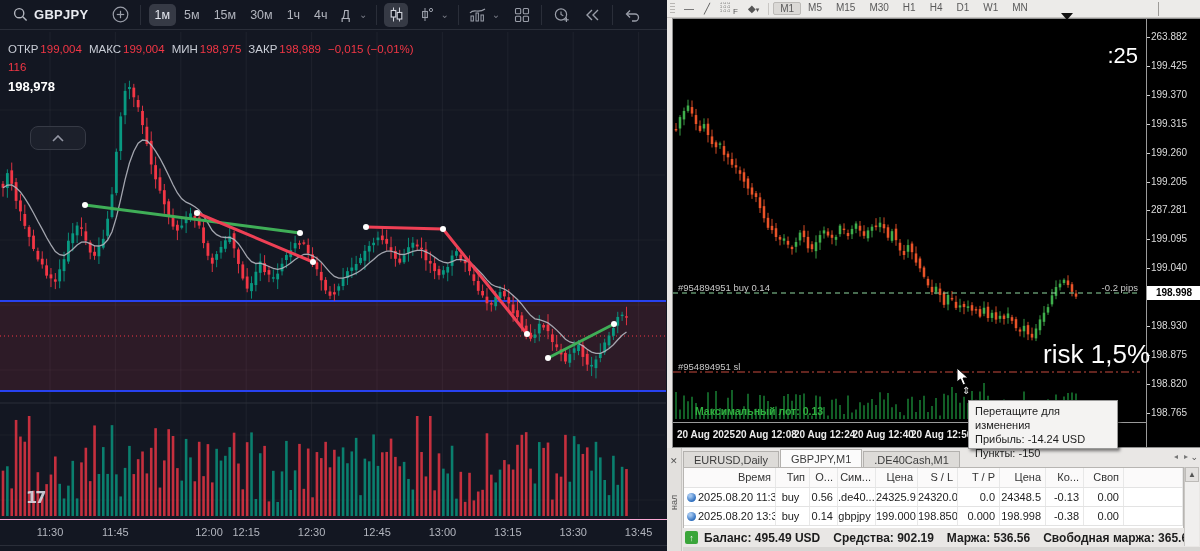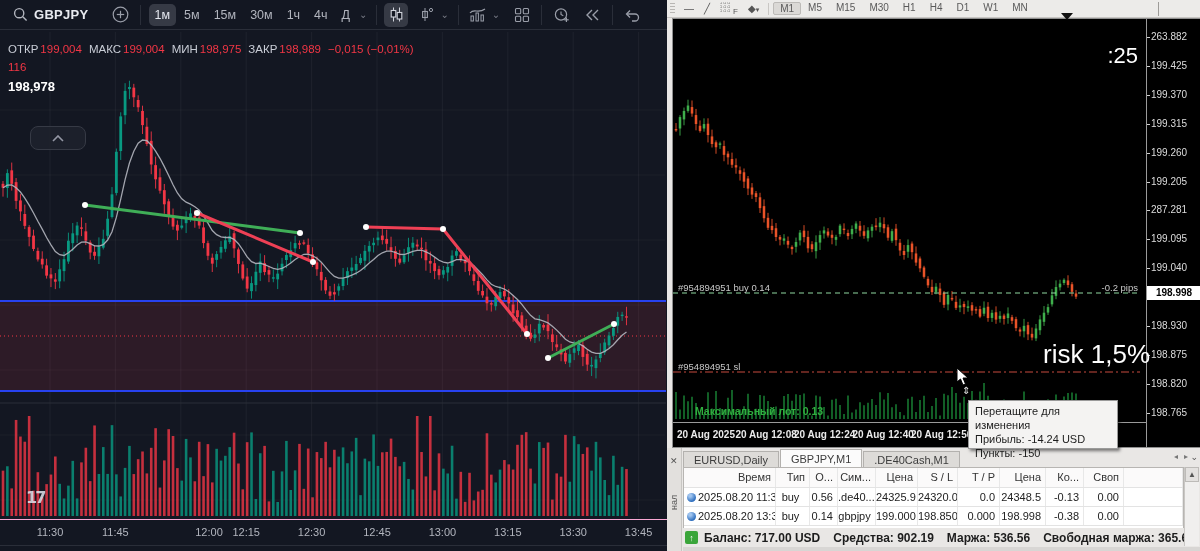--- a/index.html
+++ b/index.html
@@ -1135,21 +1135,21 @@
             <span class="tcell" style="width: 38px;">-0.38</span>
             <span class="tcell" style="width: 40px;">0.00</span>
             <span class="tcell" style="width: 59px;"></span>
           </div>
         </div>
       <div class="term-scroll">
         <div class="up">▲</div>
       </div>
       <div class="term-status" id="term-status">
         <span class="status-icon">↑</span>
-      <span class="seg">Баланс: 717.00 USD</span>
+      <span class="seg">Баланс: 495.49 USD</span>
           <span class="seg">Средства: 902.19</span>
           <span class="seg">Маржа: 536.56</span>
           <span class="seg">Свободная маржа: 365.63</span>
         </div>
       <div class="status-chev">⌄</div>
       <div class="term-resize"></div>
     </div>
   </div>
 </div>
 

